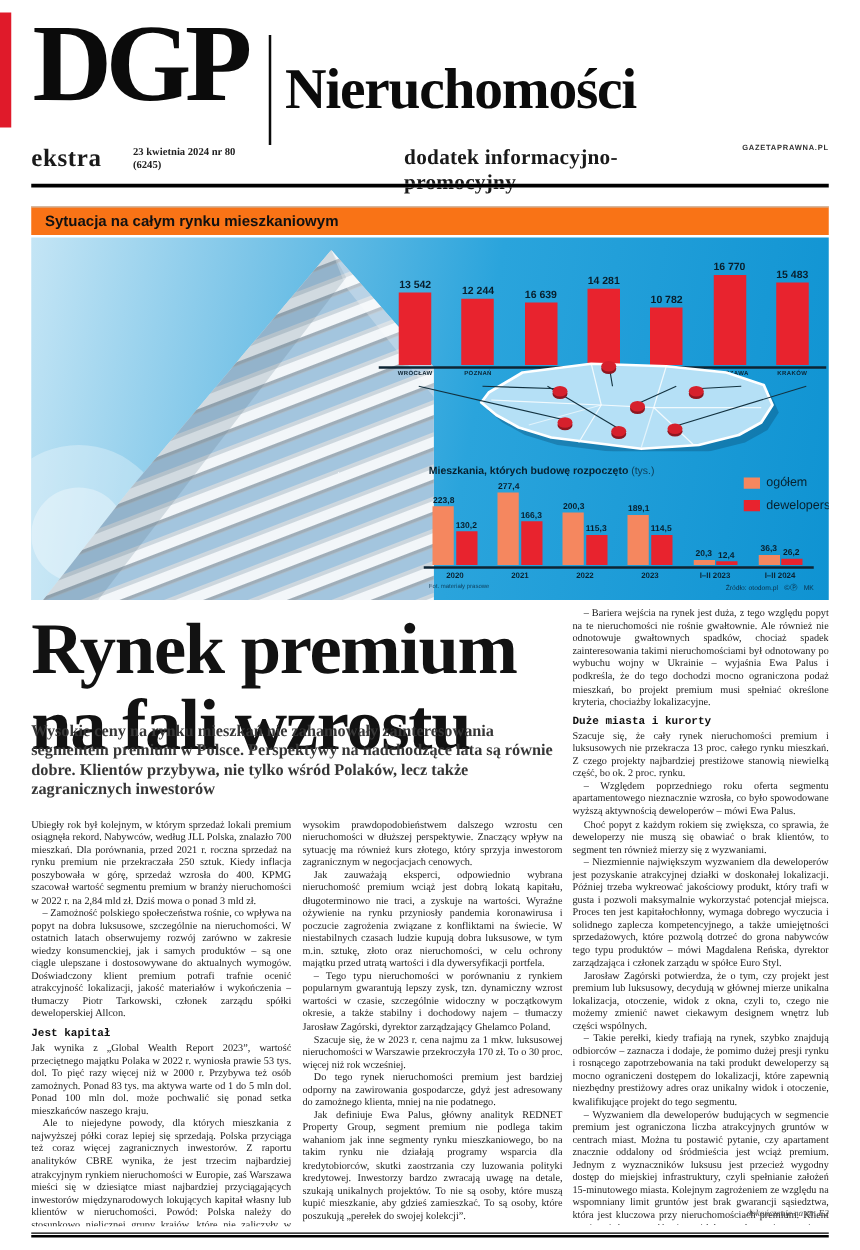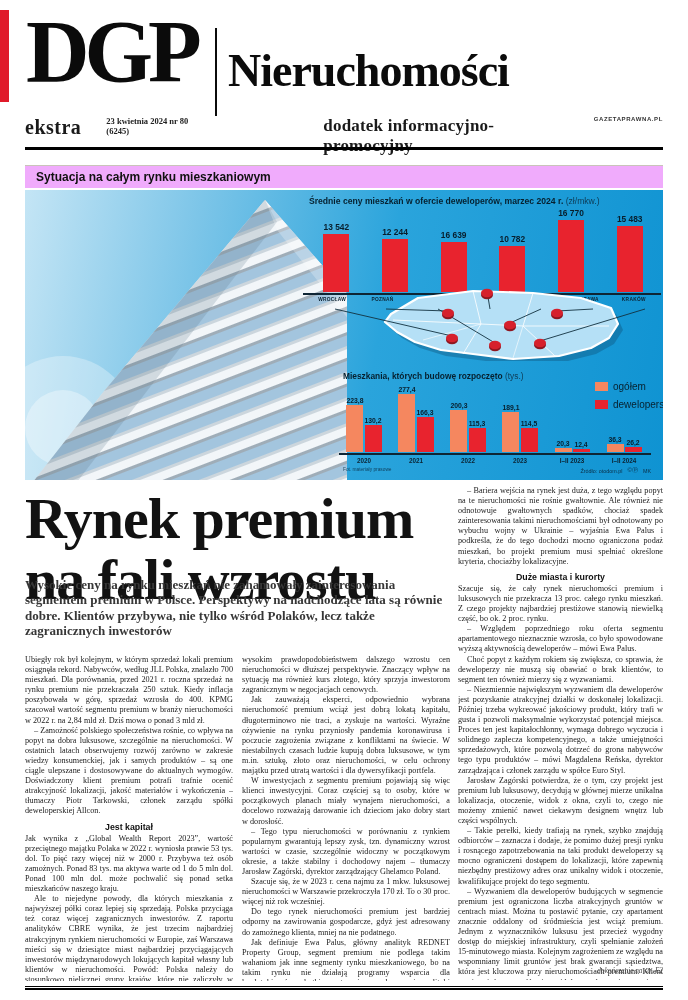--- a/index.html
+++ b/index.html
@@ -13,21 +13,21 @@
   .logo-divider{left:215px;top:28px;width:2px;height:88px;background:#0b0b0b;}
   .section-title{left:228px;top:48px;font-size:46px;font-weight:600;line-height:1;color:#0b0b0b;letter-spacing:-1px;}
   .edition-line{left:25px;top:116px;width:638px;height:24px;display:flex;align-items:flex-start;gap:17px;}
   .edition-label{font-size:20px;font-weight:700;letter-spacing:.5px;}
   .edition-meta{font-family:Liberation Serif, serif;font-size:8.5px;font-weight:700;margin-left:8px;color:#222;}
   .supplement{font-size:17px;font-weight:700;margin-left:96px;letter-spacing:.2px;}
   .site{font-family:"Liberation Sans",sans-serif;font-size:6px;font-weight:700;letter-spacing:.6px;margin-left:auto;color:#333;}
   .header-rule{left:25px;top:147px;width:638px;height:3px;border-top:1px solid #000;border-bottom:2px solid #000;box-sizing:border-box;background:#fff;}
 
   
-  .strip{left:25px;top:165px;width:638px;height:23px;background:#f0abfc;border-top:1px solid #c9c4ba;box-sizing:border-box;
+  .strip{left:25px;top:165px;width:638px;height:23px;background:#f97316;border-top:1px solid #c9c4ba;box-sizing:border-box;
          font-family:"Liberation Sans",sans-serif;font-weight:700;font-size:12px;color:#111;
          display:flex;align-items:center;padding-left:11px;}
   .panel{left:25px;top:190px;width:638px;height:290px;overflow:hidden;
          background:linear-gradient(100deg,#c4e5f5 0%,#7cc5e8 26%,#2aa4dc 55%,#0f93d2 100%);
          font-family:"Liberation Sans",sans-serif;}
   .photo{left:0;top:0;width:322px;height:290px;}
   .c1-title{left:284px;top:6px;font-size:8.6px;font-weight:700;color:#06202f;white-space:nowrap;}
   .c1-unit{font-weight:400;color:rgba(10,35,52,.8);}
   .c1-bars{left:282px;top:16px;width:352px;height:86px;display:flex;align-items:flex-end;}
   .c1-item{flex:1;display:flex;flex-direction:column;align-items:center;justify-content:flex-end;}
@@ -54,21 +54,21 @@
   .fot-credit{left:318px;top:277px;font-size:4.8px;color:#0b3048;opacity:.85;}
   .source-line{right:12px;top:276px;display:flex;align-items:center;gap:5px;font-size:5.4px;color:#0b3048;}
   .source-marks{font-size:6px;}
 
   
   .headline{left:25px;top:488px;width:430px;font-size:58px;font-weight:700;line-height:1.06;letter-spacing:-1px;color:#121212;}
   .lead{left:25px;top:577px;width:424px;font-size:13px;line-height:1.18;color:#373737;font-weight:700;}
   .col{width:208px;font-size:8.2px;line-height:10.1px;text-align:justify;overflow:hidden;color:#1b1b1b;}
   .col p{margin:0;text-indent:9px;}
   .col p.noind{text-indent:0;}
-  .subhead{margin:5px 0 2px 0;font-family:Liberation Sans, sans-serif;font-size:8.8px;font-weight:700;color:#111;text-align:center;}
+  .subhead{margin:5px 0 2px 0;font-family:Liberation Mono, monospace;font-size:8.8px;font-weight:700;color:#111;text-align:left;}
   .col1{left:25px;top:655px;height:326px;}
   .col2{left:242px;top:655px;height:326px;}
   .col3{left:458px;top:486px;height:494px;width:205px;}
   .continuation{left:458px;top:966px;width:205px;text-align:right;font-size:7.3px;font-style:italic;color:#4a4a4a;}
   .bottom-rule{left:25px;top:986px;width:638px;height:4px;border-top:1px solid #000;border-bottom:2.5px solid #000;box-sizing:border-box;background:#fff;}
 </style>
 </head>
 <body>
 
 <div class="page">
@@ -101,36 +101,36 @@
         </pattern>
       </defs>
       <circle cx="38" cy="238" r="72" fill="#ffffff" opacity="0.30"></circle>
       <circle cx="38" cy="238" r="38" fill="#ffffff" opacity="0.35"></circle>
       <polygon points="240,10 332,115 332,292 8,292 80,200" fill="#d8e0e6"></polygon>
       <polygon points="240,10 332,115 332,292 8,292 80,200" fill="url(#floors)"></polygon>
       <polygon points="240,10 80,200 8,292 52,292 252,32" fill="#5d7687" opacity="0.22"></polygon>
       <polygon points="240,10 332,115 332,140 252,40" fill="#ffffff" opacity="0.25"></polygon>
     </svg>
 
-    <div class="abs c1-title">
-      <span>Średnie ceny mieszkań w ofercie deweloperów, marzec 2024 r.</span>
-      <span class="c1-unit">(zł/mkw.)</span>
-    </div>
     <div class="abs c1-bars">
         <div class="c1-item">
           <div class="c1-val">13 542</div>
           <div class="c1-bar" style="height: 58px; background: rgb(232, 35, 46);"></div>
         </div>
         <div class="c1-item">
           <div class="c1-val">12 244</div>
           <div class="c1-bar" style="height: 53px; background: rgb(232, 35, 46);"></div>
         </div>
         <div class="c1-item">
           <div class="c1-val">16 639</div>
           <div class="c1-bar" style="height: 50px; background: rgb(232, 35, 46);"></div>
+        </div>
+        <div class="c1-item">
+          <div class="c1-val">14 281</div>
+          <div class="c1-bar" style="height: 61px; background: rgb(232, 35, 46);"></div>
         </div>
         <div class="c1-item">
           <div class="c1-val">10 782</div>
           <div class="c1-bar" style="height: 46px; background: rgb(232, 35, 46);"></div>
         </div>
         <div class="c1-item">
           <div class="c1-val">16 770</div>
           <div class="c1-bar" style="height: 72px; background: rgb(232, 35, 46);"></div>
         </div>
         <div class="c1-item">
@@ -303,21 +303,20 @@
   <div class="abs col col1">
       <p class="noind">Ubiegły rok był kolejnym, w którym sprzedaż lokali premium osiągnęła rekord. Nabywców, według JLL Polska, znalazło 700 mieszkań. Dla porównania, przed 2021 r. roczna sprzedaż na rynku premium nie przekraczała 250 sztuk. Kiedy inflacja poszybowała w górę, sprzedaż wzrosła do 400. KPMG szacował wartość segmentu premium w branży nieruchomości w 2022 r. na 2,84 mld zł. Dziś mowa o ponad 3 mld zł.</p>
       <p>– Zamożność polskiego społeczeństwa rośnie, co wpływa na popyt na dobra luksusowe, szczególnie na nieruchomości. W ostatnich latach obserwujemy rozwój zarówno w zakresie wiedzy konsumenckiej, jak i samych produktów – są one ciągle ulepszane i dostosowywane do aktualnych wymogów. Doświadczony klient premium potrafi trafnie ocenić atrakcyjność lokalizacji, jakość materiałów i wykończenia – tłumaczy Piotr Tarkowski, członek zarządu spółki deweloperskiej Allcon.</p>
       <h3 class="subhead">Jest kapitał</h3>
       <p class="noind">Jak wynika z „Global Wealth Report 2023”, wartość przeciętnego majątku Polaka w 2022 r. wyniosła prawie 53 tys. dol. To pięć razy więcej niż w 2000 r. Przybywa też osób zamożnych. Ponad 83 tys. ma aktywa warte od 1 do 5 mln dol. Ponad 100 mln dol. może pochwalić się ponad setka mieszkańców naszego kraju.</p>
       <p>Ale to niejedyne powody, dla których mieszkania z najwyższej półki coraz lepiej się sprzedają. Polska przyciąga też coraz więcej zagranicznych inwestorów. Z raportu analityków CBRE wynika, że jest trzecim najbardziej atrakcyjnym rynkiem nieruchomości w Europie, zaś Warszawa mieści się w dziesiątce miast najbardziej przyciągających inwestorów międzynarodowych lokujących kapitał własny lub klientów w nieruchomości. Powód: Polska należy do stosunkowo nielicznej grupy krajów, które nie zaliczyły w zeszłym roku spadków cen nieruchomości. Wręcz odwrotnie, to był kolejny rok cenowego eldorado. Do tego dochodzi relatywnie dobra sytuacja polskiej gospodarki. Poza tym nasz kraj odznacza się stosunkowo wysoką rentownością najmu oraz</p>
     </div>
   <div class="abs col col2">
       <p class="noind">wysokim prawdopodobieństwem dalszego wzrostu cen nieruchomości w dłuższej perspektywie. Znaczący wpływ na sytuację ma również kurs złotego, który sprzyja inwestorom zagranicznym w negocjacjach cenowych.</p>
       <p>Jak zauważają eksperci, odpowiednio wybrana nieruchomość premium wciąż jest dobrą lokatą kapitału, długoterminowo nie traci, a zyskuje na wartości. Wyraźne ożywienie na rynku przyniosły pandemia koronawirusa i poczucie zagrożenia związane z konfliktami na świecie. W niestabilnych czasach ludzie kupują dobra luksusowe, w tym m.in. sztukę, złoto oraz nieruchomości, w celu ochrony majątku przed utratą wartości i dla dywersyfikacji portfela.</p>
-      <p>W inwestycjach z segmentu premium pojawiają się więc klienci inwestycyjni. Coraz częściej są to osoby, które w początkowych planach miały wynajem nieruchomości, a docelowo rozważają darowanie ich dzieciom jako dobry start w dorosłość.</p>
       <p>– Tego typu nieruchomości w porównaniu z rynkiem popularnym gwarantują lepszy zysk, tzn. dynamiczny wzrost wartości w czasie, szczególnie widoczny w początkowym okresie, a także stabilny i dochodowy najem – tłumaczy Jarosław Zagórski, dyrektor zarządzający Ghelamco Poland.</p>
       <p>Szacuje się, że w 2023 r. cena najmu za 1 mkw. luksusowej nieruchomości w Warszawie przekroczyła 170 zł. To o 30 proc. więcej niż rok wcześniej.</p>
       <p>Do tego rynek nieruchomości premium jest bardziej odporny na zawirowania gospodarcze, gdyż jest adresowany do zamożnego klienta, mniej na nie podatnego.</p>
       <p>Jak definiuje Ewa Palus, główny analityk REDNET Property Group, segment premium nie podlega takim wahaniom jak inne segmenty rynku mieszkaniowego, bo na takim rynku nie działają programy wsparcia dla kredytobiorców, skutki zaostrzania czy luzowania polityki kredytowej. Inwestorzy bardzo zwracają uwagę na detale, szukają unikalnych projektów. To nie są osoby, które muszą kupić mieszkanie, aby gdzieś zamieszkać. To są osoby, które poszukują „perełek do swojej kolekcji”.</p>
     </div>
   <div class="abs col col3">
       <p>– Bariera wejścia na rynek jest duża, z tego względu popyt na te nieruchomości nie rośnie gwałtownie. Ale również nie odnotowuje gwałtownych spadków, chociaż spadek zainteresowania takimi nieruchomościami był odnotowany po wybuchu wojny w Ukrainie – wyjaśnia Ewa Palus i podkreśla, że do tego dochodzi mocno ograniczona podaż mieszkań, bo projekt premium musi spełniać określone kryteria, chociażby lokalizacyjne.</p>
       <h3 class="subhead">Duże miasta i kurorty</h3>
       <p class="noind">Szacuje się, że cały rynek nieruchomości premium i luksusowych nie przekracza 13 proc. całego rynku mieszkań. Z czego projekty najbardziej prestiżowe stanowią niewielką część, bo ok. 2 proc. rynku.</p>
       <p>– Względem poprzedniego roku oferta segmentu apartamentowego nieznacznie wzrosła, co było spowodowane wyższą aktywnością deweloperów – mówi Ewa Palus.</p>

